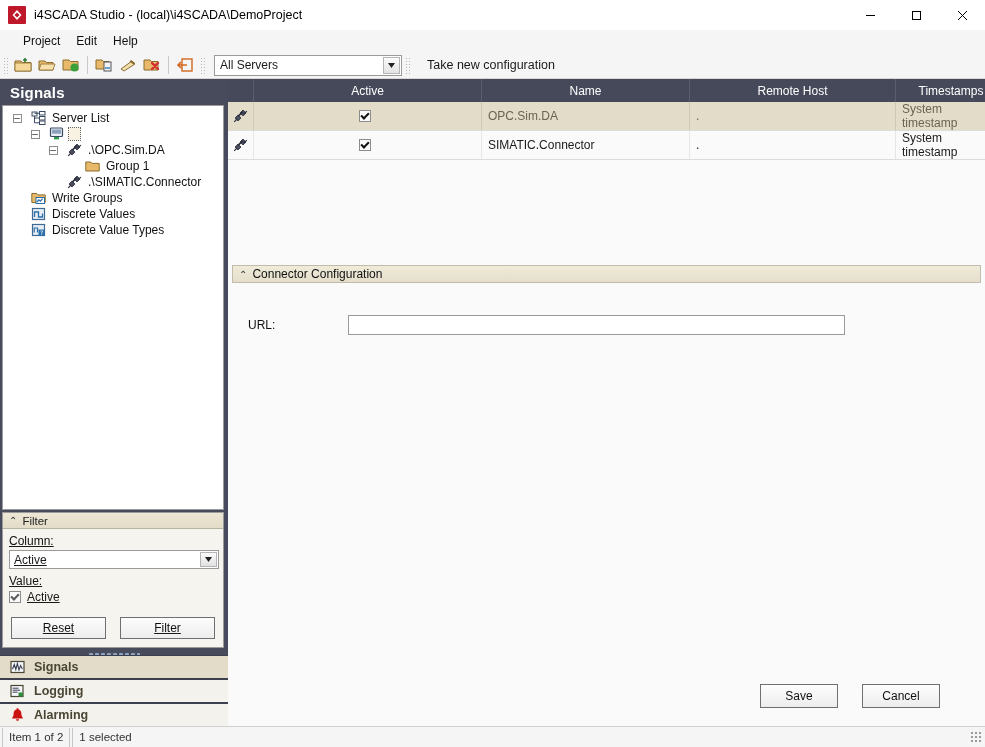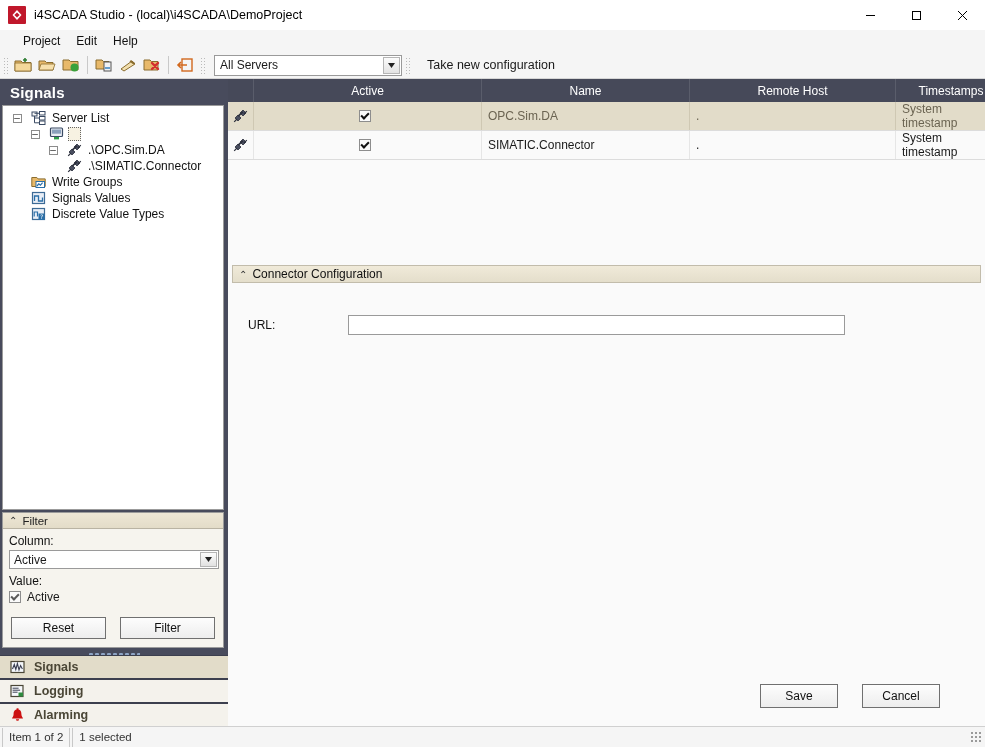--- a/index.html
+++ b/index.html
@@ -98,21 +98,21 @@
   .filter-panel {
     position: absolute; left: 2px; top: 433px; width: 222px; height: 136px;
     background: #f6f4ee; border: 1px solid #9b9b9b;
   }
   .fp-head {
     height: 16px; background: linear-gradient(#eee7d6,#e3dcc8);
     border-bottom: 1px solid #b9b3a3;
     display: flex; align-items: center; padding-left: 6px; font-size: 11.5px; color:#222;
   }
   .chev { font-size: 10px; margin-right: 5px; color:#333; font-family:"DejaVu Sans",sans-serif; }
-  .fp-body { padding: 5px 6px 0 6px; }
+  .fp-body { padding: 5px 6px 0 6px; text-decoration: underline; }
   .fp-lab { font-size: 12px; color:#111; margin-bottom: 2px; }
   .fp-combo {
     width: 210px; height: 19px; border: 1px solid #9a9a9a; background:#fff;
     position: relative; display:flex; align-items:center; padding-left:4px; font-size:12px;
     margin-bottom: 5px;
   }
   .fp-combo .arrowbox {
     position:absolute; right:1px; top:1px; width:17px; height:15px;
     background: linear-gradient(#fcfcfc,#e1e1e1); border:1px solid #b5b5b5;
     display:flex; align-items:center; justify-content:center;
@@ -359,20 +359,30 @@
                 <path d="M7 4 l3 -3 l3 3 l-3 3 Z"></path>
               </g>
               <path d="M5.2 7.2 L9.8 2.8" stroke="#2b2f3c" stroke-width="1.6"></path>
               <path d="M1.2 12.8 L4 10" stroke="#2b2f3c" stroke-width="1.2"></path>
               <path d="M11 5 L13.8 2.2" stroke="#2b2f3c" stroke-width="1.2"></path>
             </svg>
           </span>
           <span class="tlabel">.\OPC.Sim.DA</span>
         </div>
 
+        <div class="tnode" style="padding-left:56px">
+          <span class="tw"></span>
+          <span class="dots" style="width:5px"></span>
+          <span class="ticon">
+            <svg width="15" height="14" viewBox="0 0 15 14">
+              <path d="M0.8 3 h5 l1.3 1.4 H14.2 V12 H0.8 Z" fill="#e8b96a" stroke="#8a6d2f" stroke-width="1"></path>
+            </svg>
+          </span>
+          <span class="tlabel">Group 1</span>
+        </div>
 
         <div class="tnode" style="padding-left:38px">
           <span class="tw"></span>
           <span class="dots" style="width:5px"></span>
           <span class="ticon">
             <svg width="15" height="14" viewBox="0 0 15 14">
               <g fill="#4a4f60" stroke="#2b2f3c" stroke-width=".8">
                 <path d="M2 9 l3 -3 l3 3 l-3 3 Z"></path>
                 <path d="M7 4 l3 -3 l3 3 l-3 3 Z"></path>
               </g>
@@ -399,21 +409,21 @@
 
         <div class="tnode" style="padding-left:2px">
           <span class="tw"></span>
           <span class="dots" style="width:5px"></span>
           <span class="ticon">
             <svg width="15" height="14" viewBox="0 0 15 14">
               <rect x="1.5" y="1.5" width="12" height="11" fill="#e8eef6" stroke="#3d6b96" stroke-width="1.2"></rect>
               <path d="M3.5 10 V5 H7.5 V10 H11.5 V6.5" stroke="#2a6fa8" stroke-width="1.3" fill="none"></path>
             </svg>
           </span>
-          <span class="tlabel">Signals Values</span>
+          <span class="tlabel">Discrete Values</span>
         </div>
 
         <div class="tnode" style="padding-left:2px">
           <span class="tw"></span>
           <span class="dots" style="width:5px"></span>
           <span class="ticon">
             <svg width="15" height="14" viewBox="0 0 15 14">
               <rect x="1.5" y="1.5" width="12" height="11" fill="#e8eef6" stroke="#3d6b96" stroke-width="1.2"></rect>
               <path d="M3.2 9.5 V5 H6.5 V9.5" stroke="#2a6fa8" stroke-width="1.2" fill="none"></path>
               <rect x="7.5" y="6.5" width="6" height="6.5" fill="#2a6fa8"></rect>

